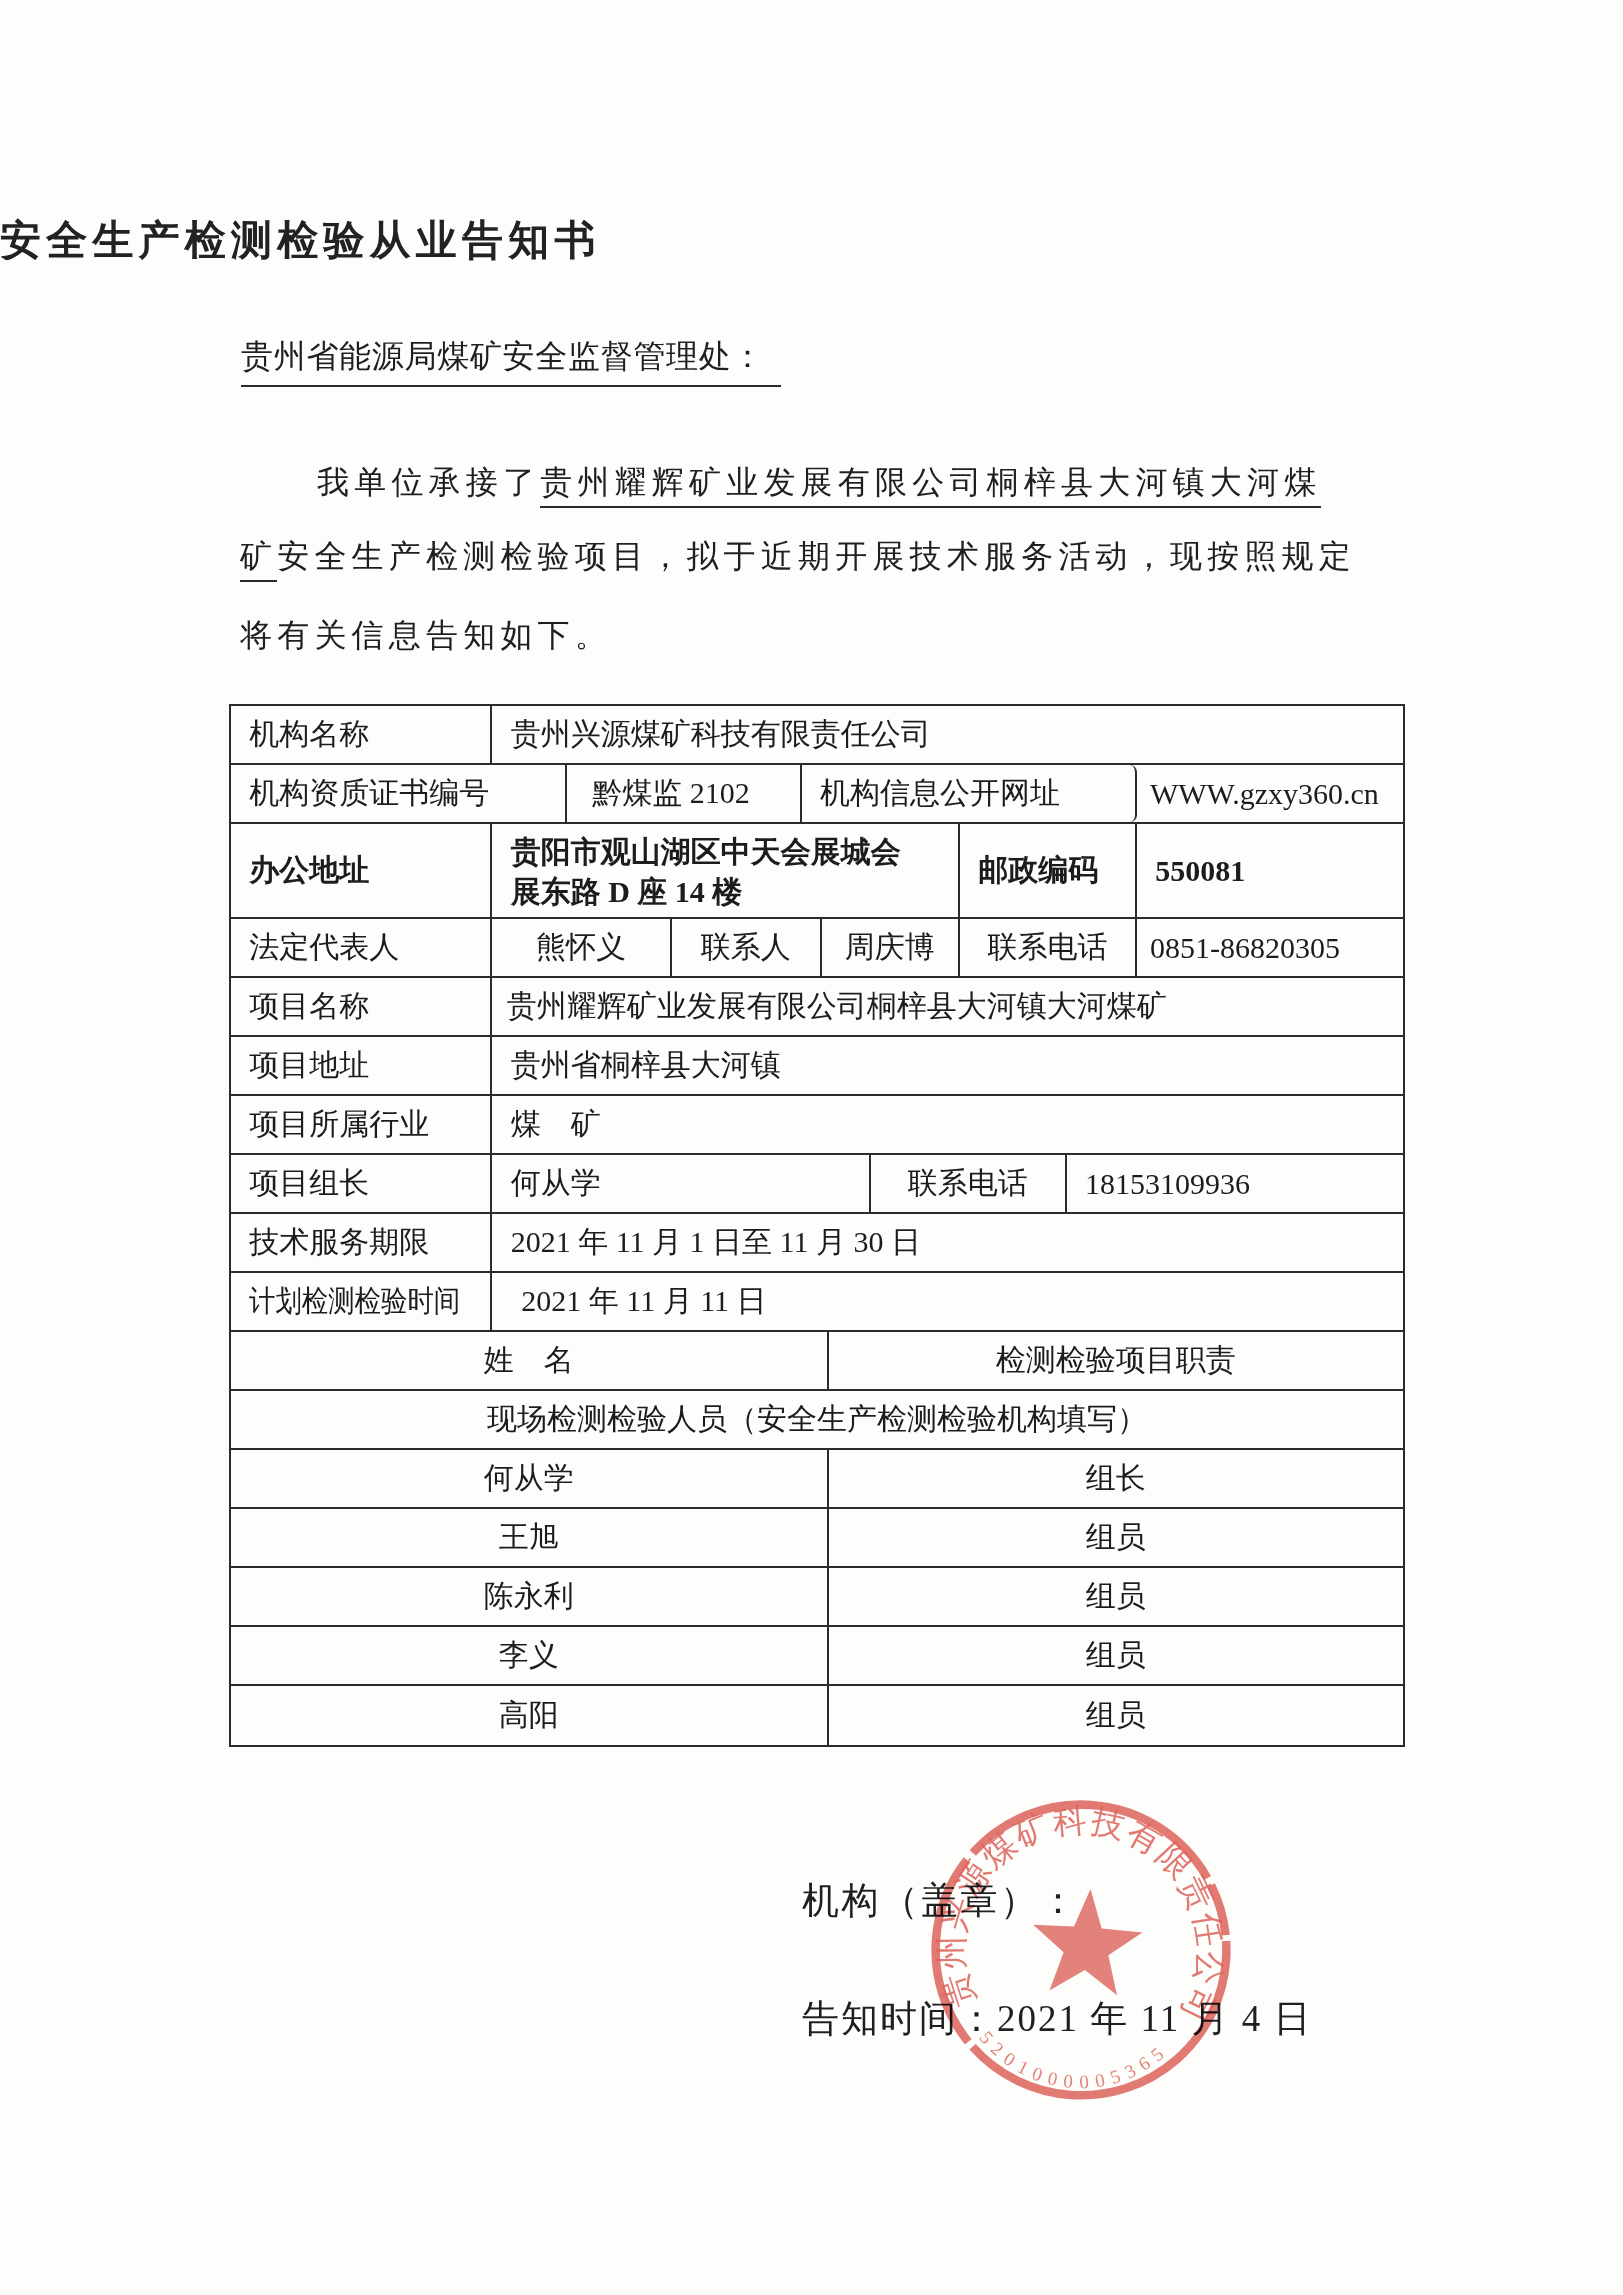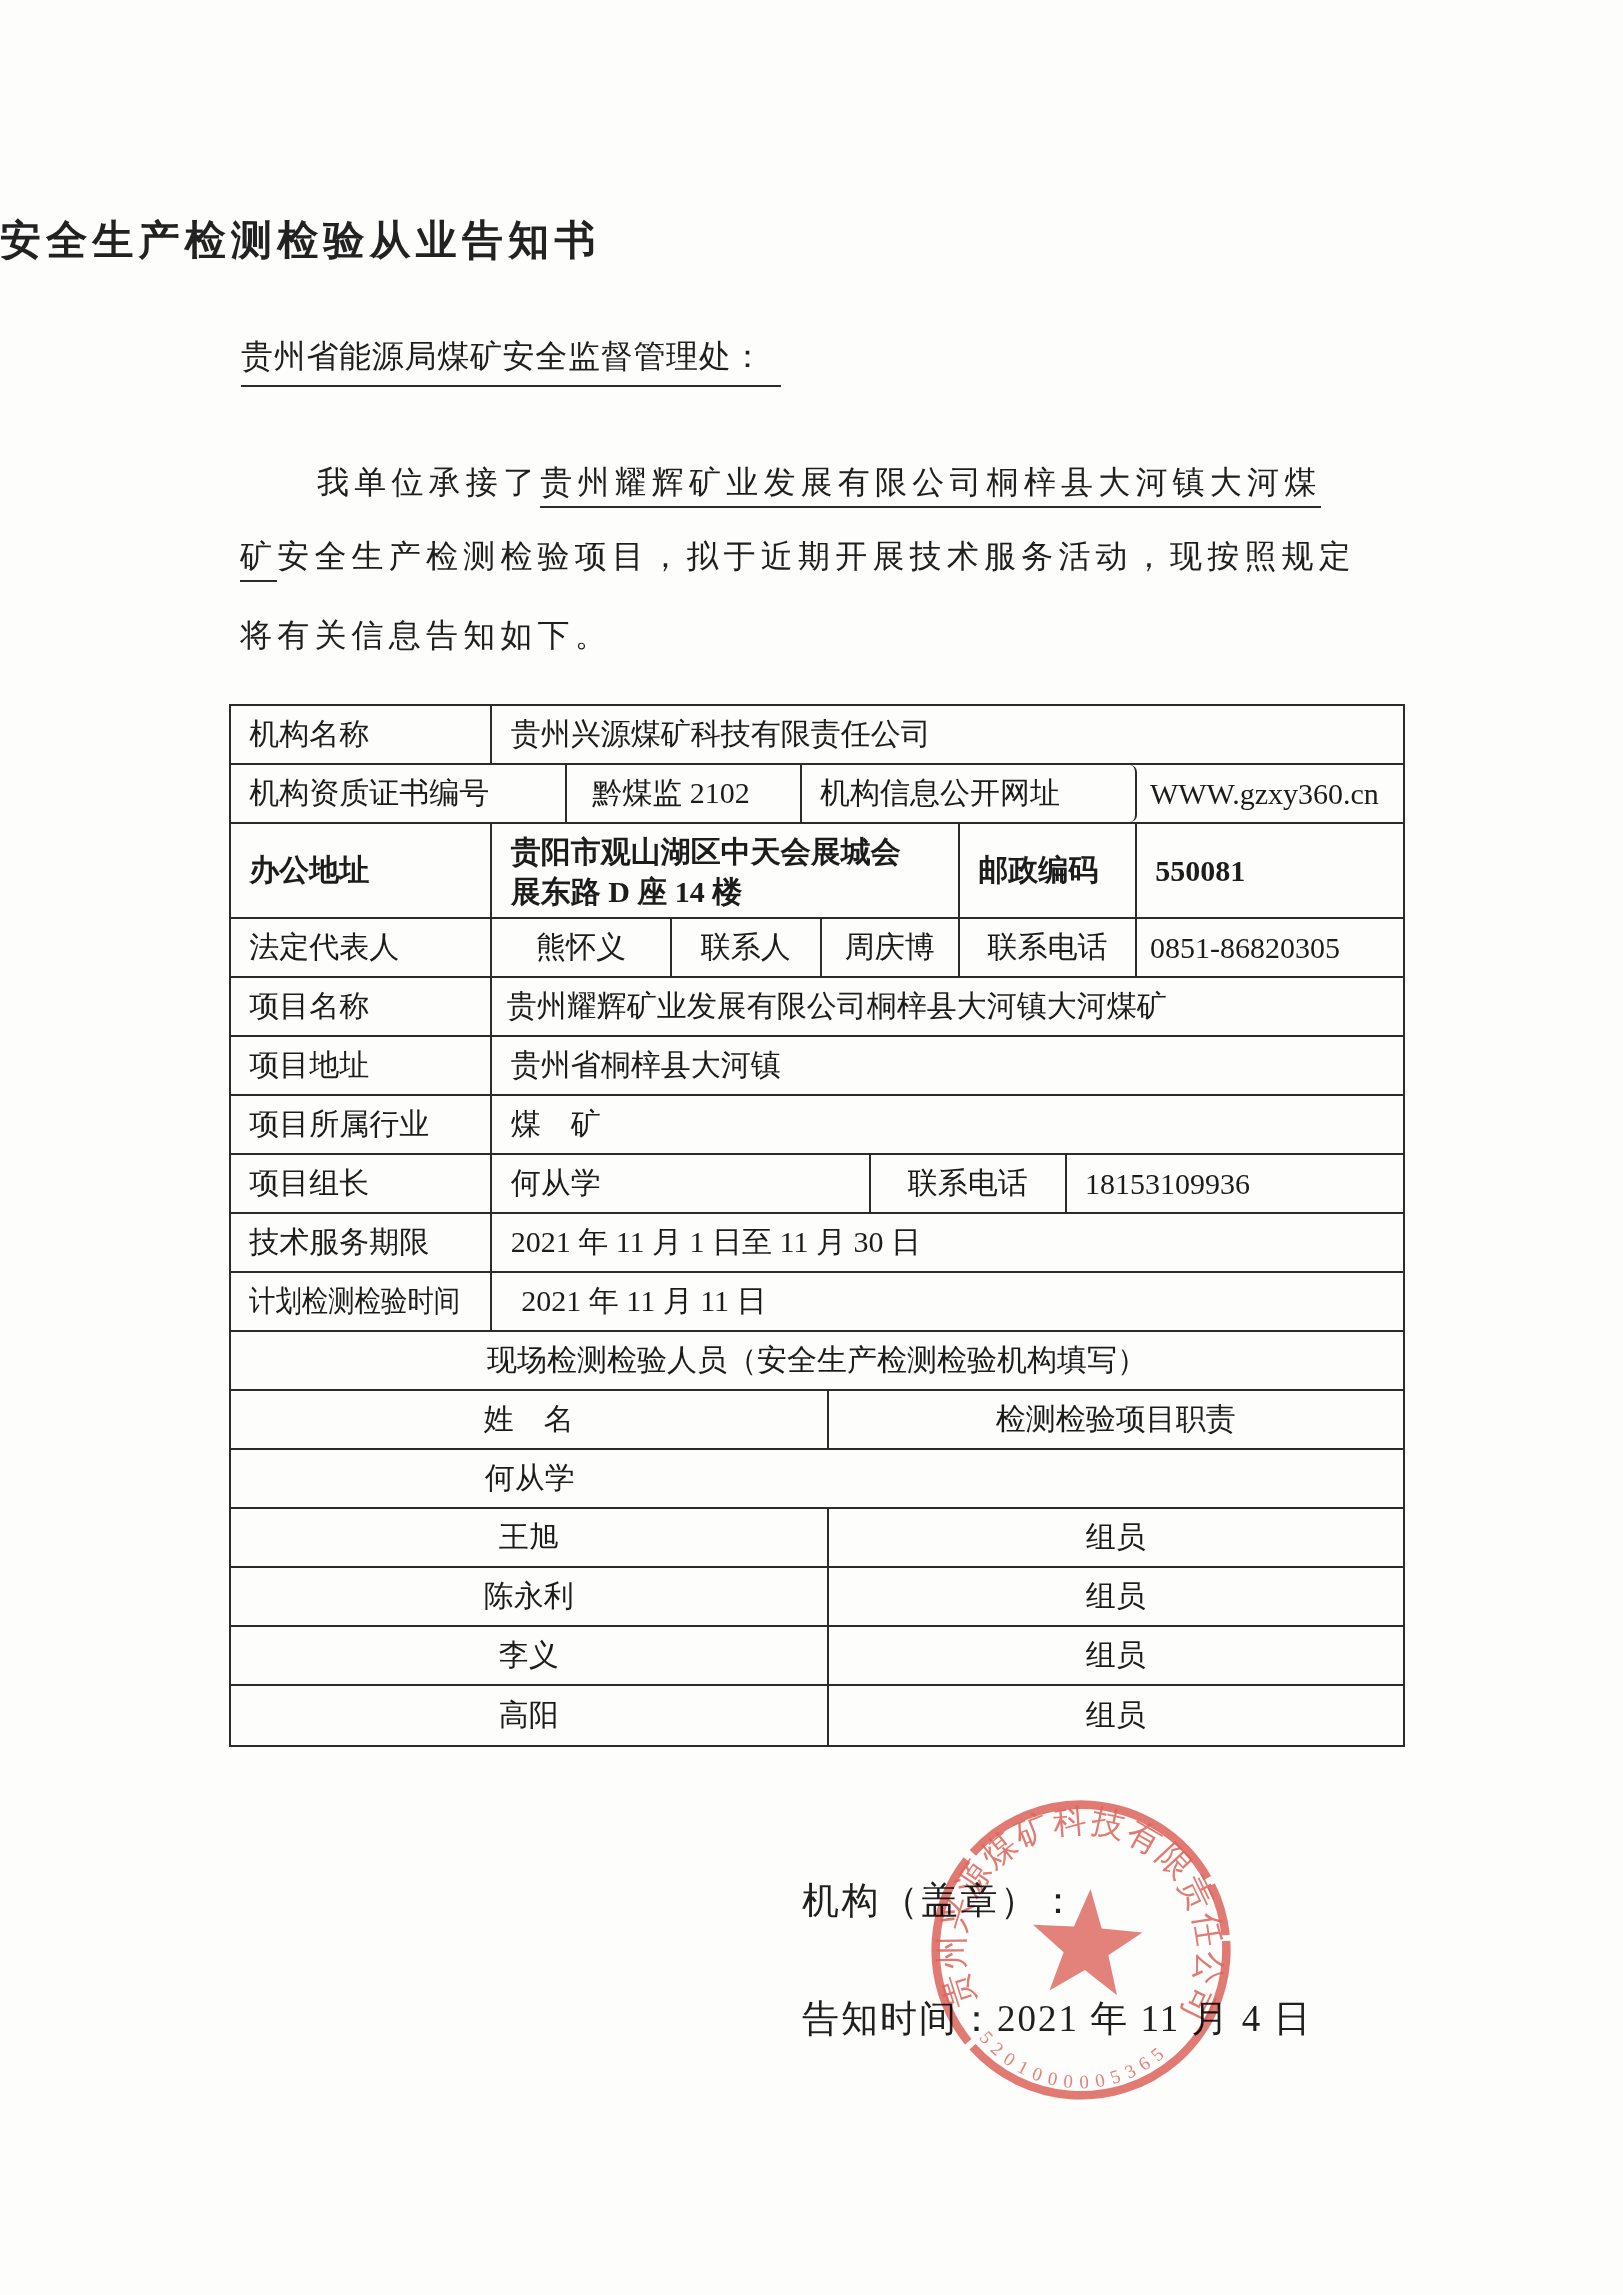--- a/index.html
+++ b/index.html
@@ -157,30 +157,31 @@
     </div>
 
     <div class="t-row">
       <div class="t-cell lab">
           <span class="squish">计划检测检验时间</span>
         </div>
       <div class="t-cell" style="width:77.7%;padding-left:29px;">2021 年 11 月 11 日</div>
     </div>
 
     <div class="t-row">
-      <div class="t-cell center full">现场检测检验人员（安全生产检测检验机构填写）</div>
-    </div>
-
-    <div class="t-row">
       <div class="t-cell center" style="width:51%;">姓　名</div>
       <div class="t-cell center" style="width:49%;">检测检验项目职责</div>
     </div>
 
     <div class="t-row">
+      <div class="t-cell center full">现场检测检验人员（安全生产检测检验机构填写）</div>
+    </div>
+
+    <div class="t-row">
       <div class="t-cell center" style="width:51%;">何从学</div>
+      <div class="t-cell center" style="width:49%;">组长</div>
     </div>
     <div class="t-row">
       <div class="t-cell center" style="width:51%;">王旭</div>
       <div class="t-cell center" style="width:49%;">组员</div>
     </div>
     <div class="t-row">
       <div class="t-cell center" style="width:51%;">陈永利</div>
       <div class="t-cell center" style="width:49%;">组员</div>
     </div>
     <div class="t-row">

